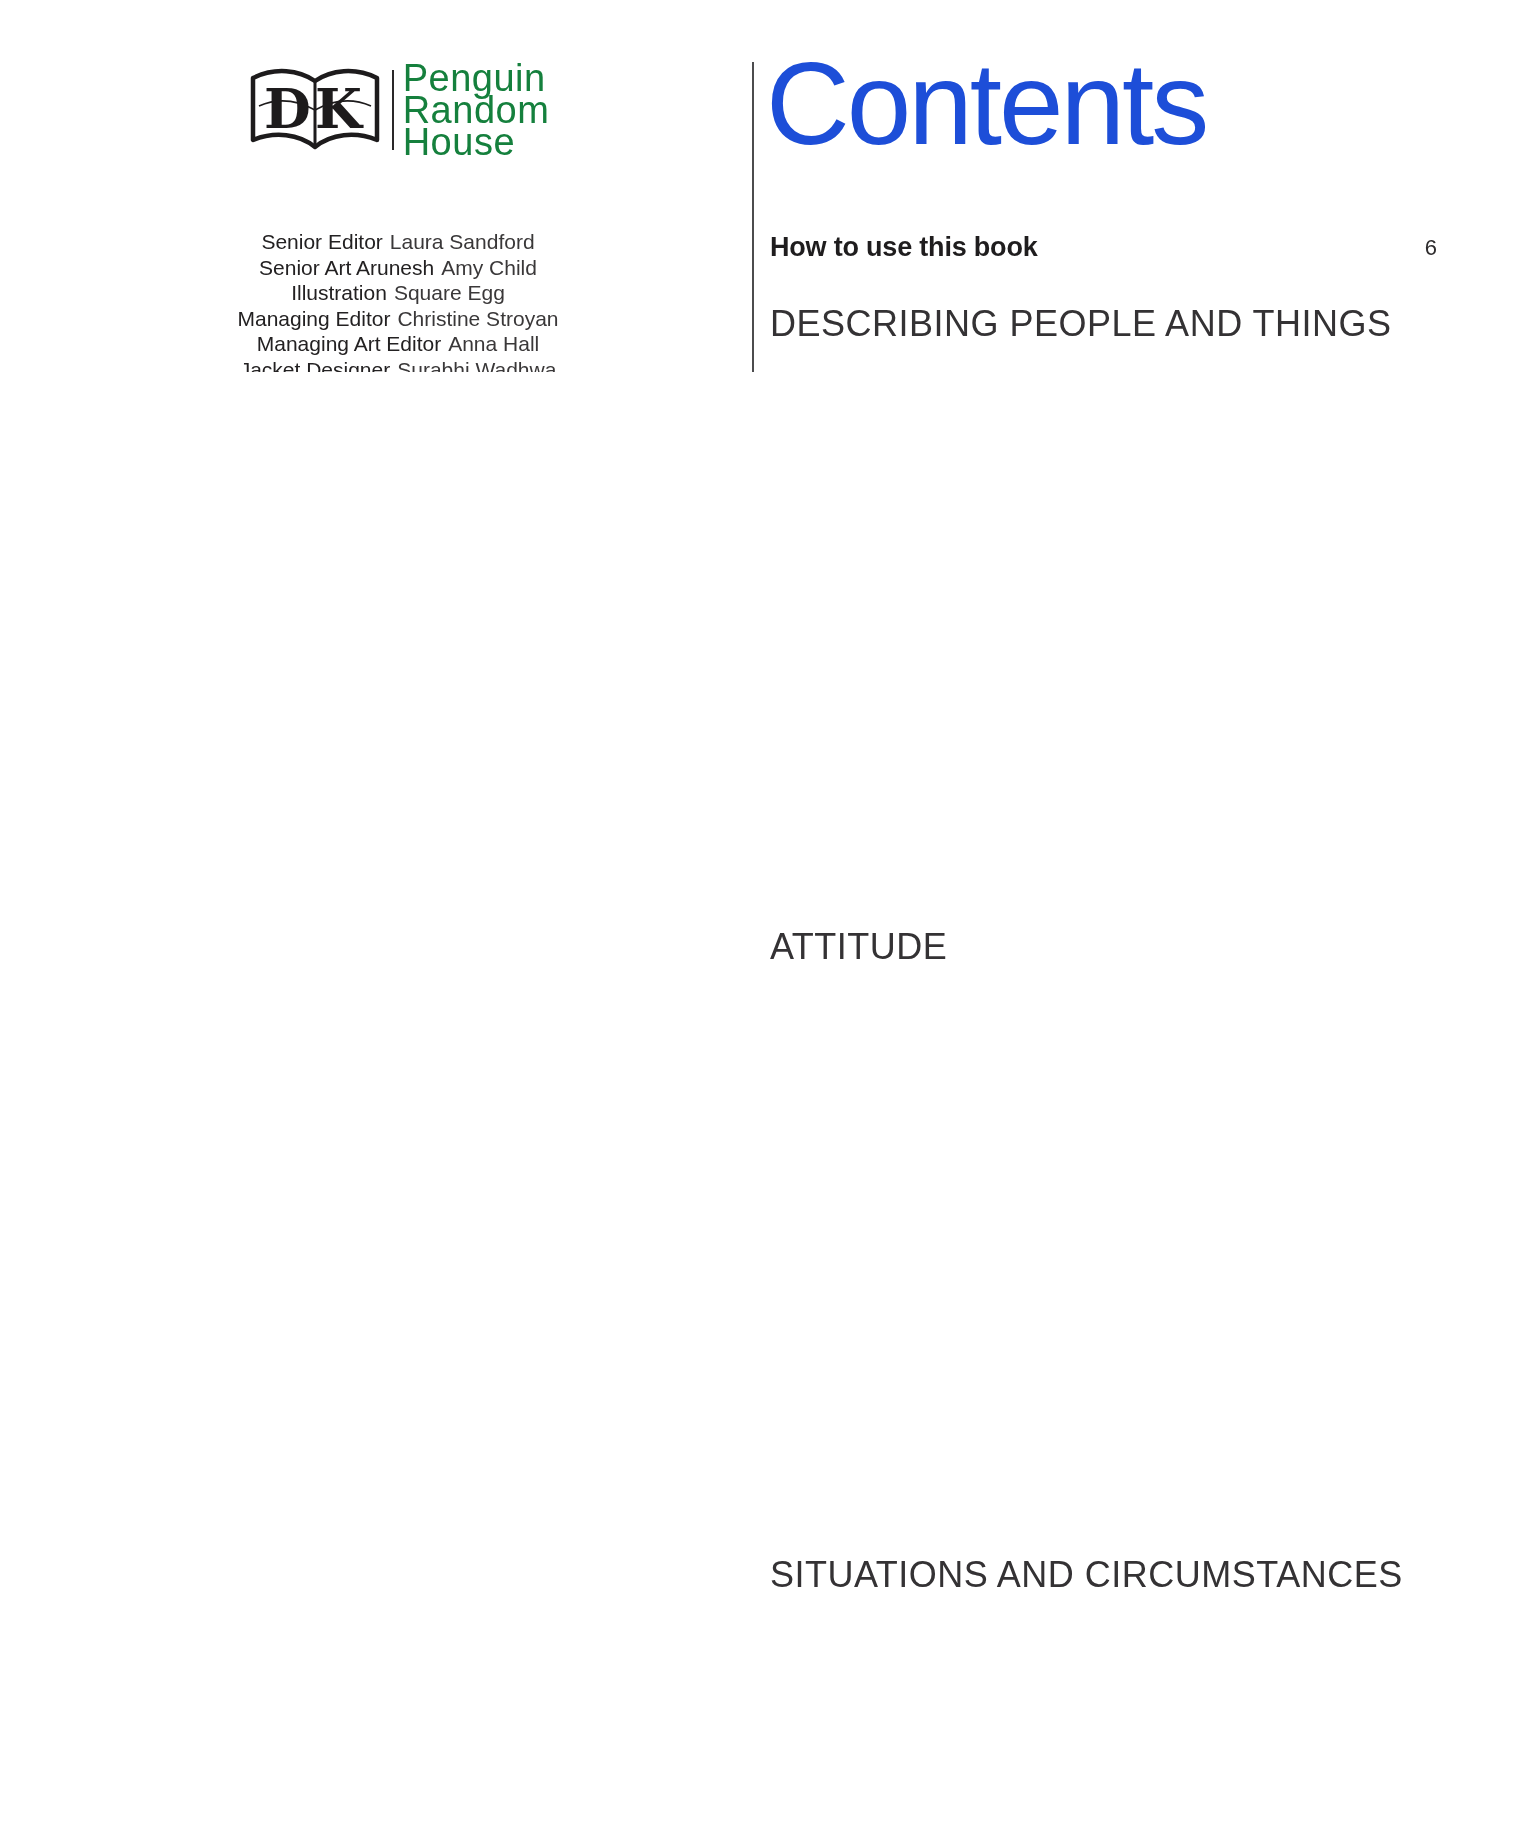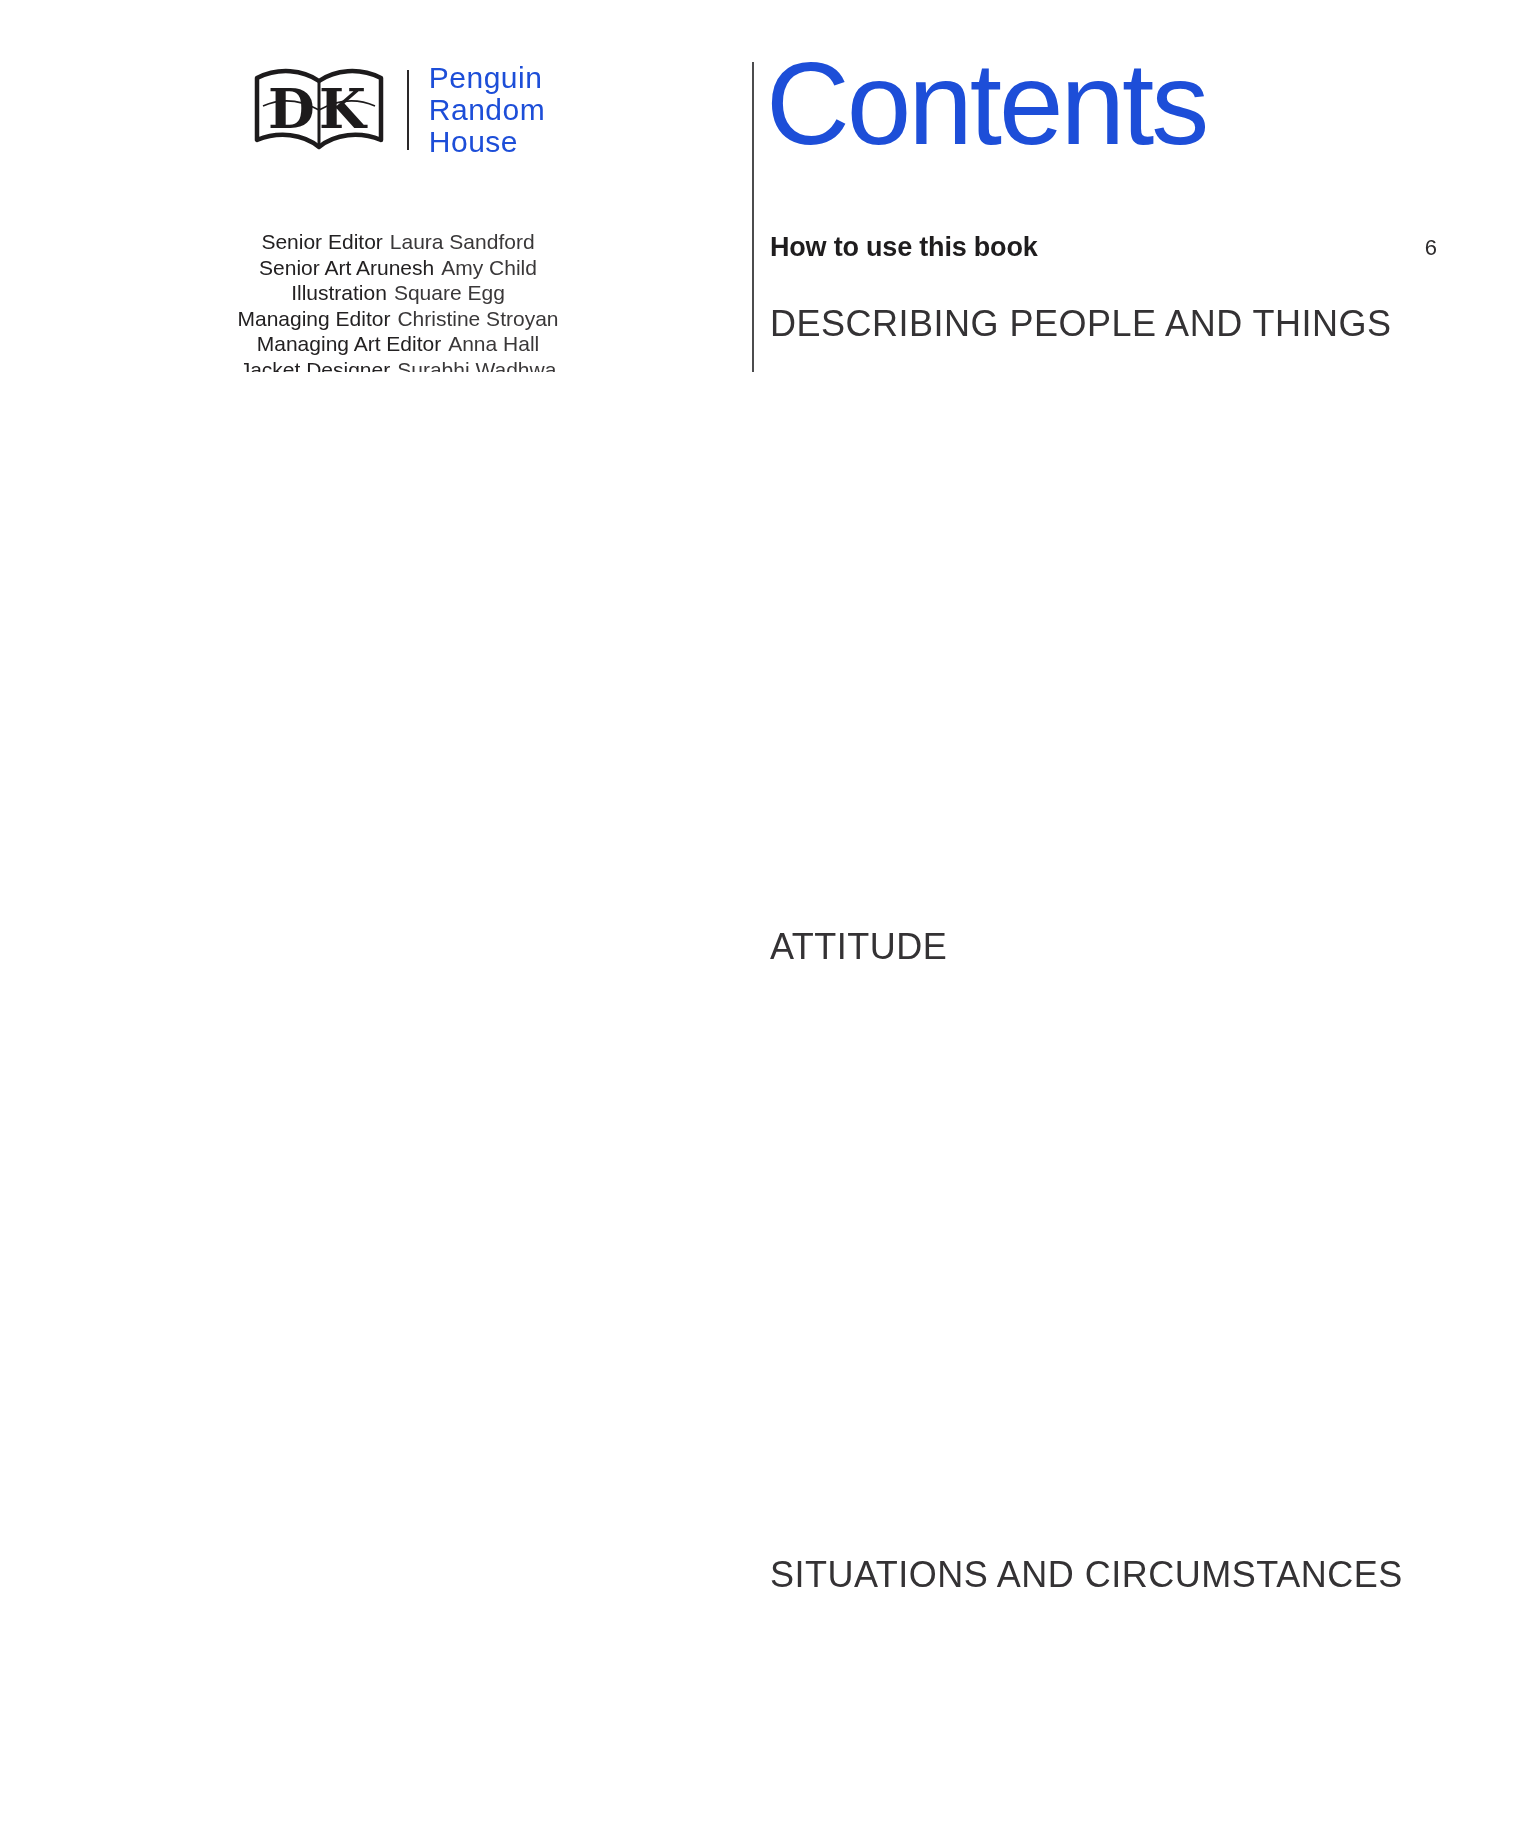--- a/index.html
+++ b/index.html
@@ -5,23 +5,23 @@
   * { margin:0; padding:0; box-sizing:border-box; }
   html,body { background:#e8e8e8; }
   .page {
     position:relative; width:1536px; height:1835px; background:#ffffff;
     margin:0 auto; overflow:hidden;
     font-family:"Liberation Sans", sans-serif; color:#2f2d2e;
   }
   
   .colophon { position:absolute; left:36px; top:0; width:724px; height:100%; text-align:center; }
   .colophon .block { position:absolute; left:0; right:0; }
-  .logo-row { top:62px; display:flex; align-items:center; justify-content:center; gap:20px; }
+  .logo-row { top:62px; display:flex; align-items:center; justify-content:center; gap:9px; }
   .logo-sep { width:2px; height:80px; background:#2a2829; }
-  .wordmark { text-align:left; font-size:30px; line-height:32px; letter-spacing:.5px; color:#1d4ed8; }
+  .wordmark { text-align:left; font-size:38px; line-height:32px; letter-spacing:.5px; color:#15803d; }
   .credits { font-size:21px; line-height:25.5px; color:#3a3839; }
   .credits .role { font-weight:normal; color:#232122; margin-right:7px; }
   .h-bold { font-weight:bold; font-size:21px; line-height:25.5px; color:#232122; }
   .para { font-size:21px; line-height:26px; color:#3a3839; }
   .para.lh27 { line-height:27px; }
   .tagline { font-size:17.5px; line-height:26px; letter-spacing:.4px; color:#3a3839; }
   .tagline .strong { font-weight:bold; color:#232122; }
   .website { font-weight:bold; font-size:18px; line-height:26px; color:#232122; }
   
   .divider { position:absolute; width:2px; }

